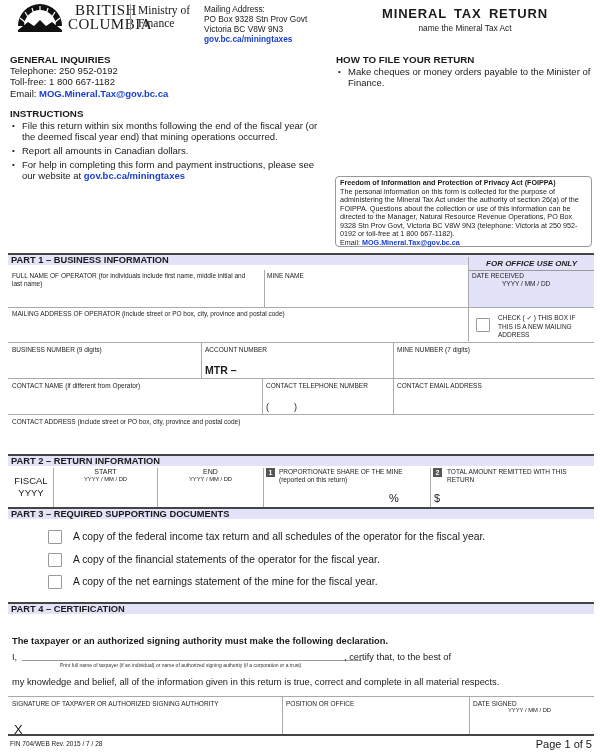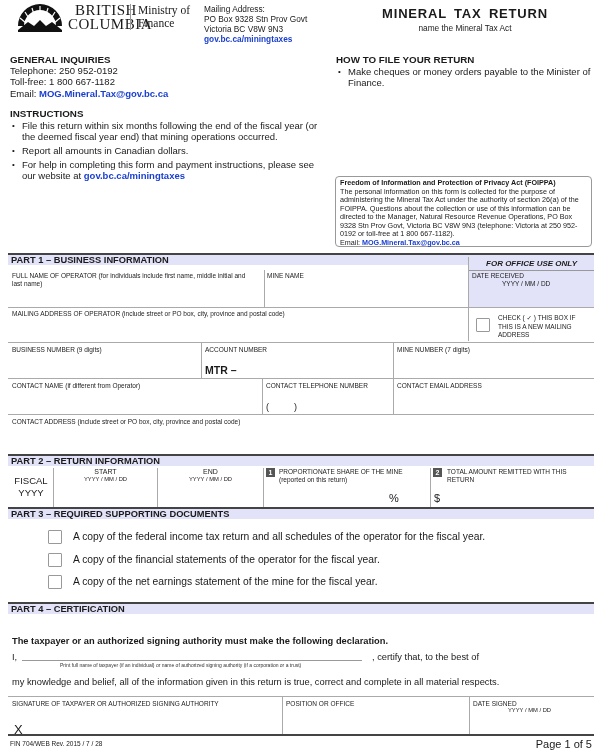--- a/index.html
+++ b/index.html
@@ -189,21 +189,21 @@
   </div>
 <div class="doc-row" style="top:575px;">
     <div class="checkbox"></div>
     <span class="t">A copy of the net earnings statement of the mine for the fiscal year.</span>
   </div>
 
 <div class="part-bar" style="top:602px;"><span>PART 4 – CERTIFICATION</span></div>
 <div class="abs b" style="left:12px; top:624px; font-size:9.3px;margin-top:12px;">The taxpayer or an authorized signing authority must make the following declaration.</div>
 <div class="abs" style="left:12px; top:652px; font-size:9.3px;">I,</div>
 <div class="hline" style="left:22px; top:660px; width:340px; background:#999;"></div>
-<div class="abs" style="left:372px; top:652px; font-size:9.3px;">, certify that, to the best of</div>
+<div class="abs" style="left:344px; top:652px; font-size:9.3px;">, certify that, to the best of</div>
 <div class="abs i" style="left:60px; top:662px; font-size:5px; color:#333;">Print full name of taxpayer (if an individual) or name of authorized signing authority (if a corporation or a trust)</div>
 <div class="abs" style="left:12px; top:677px; font-size:9.3px;">my knowledge and belief, all of the information given in this return is true, correct and complete in all material respects.</div>
 
 <div class="hline" style="left:8px; top:696px; width:586px;"></div>
 <div class="cell-label" style="left:12px; top:700px;">SIGNATURE OF TAXPAYER OR AUTHORIZED SIGNING AUTHORITY</div>
 <div class="abs" style="left:14px; top:722px; font-size:13px;">X</div>
 <div class="vline" style="left:282px; top:696px; height:38px;"></div>
 <div class="cell-label" style="left:286px; top:700px;"><span>POSITION OR OFFICE</span></div>
 <div class="vline" style="left:469px; top:696px; height:38px;"></div>
 <div class="cell-label" style="left:473px; top:700px;"><span>DATE SIGNED</span></div>

